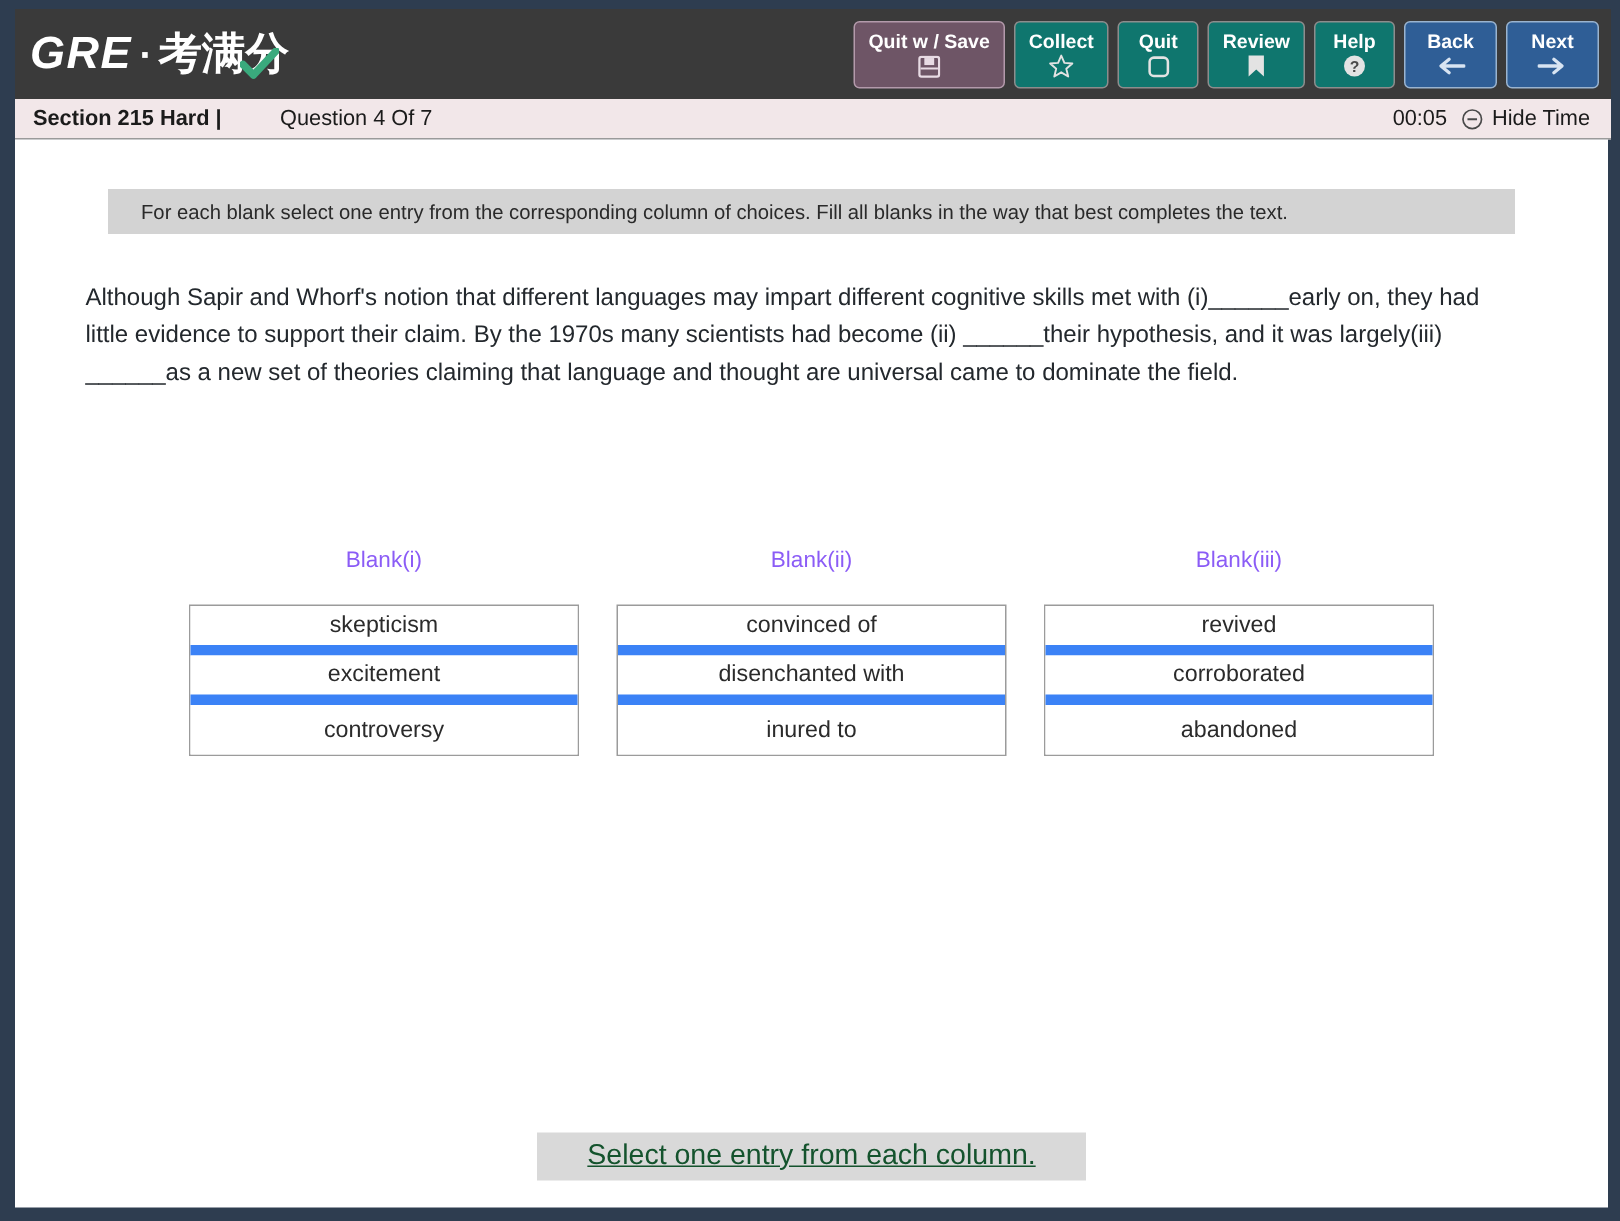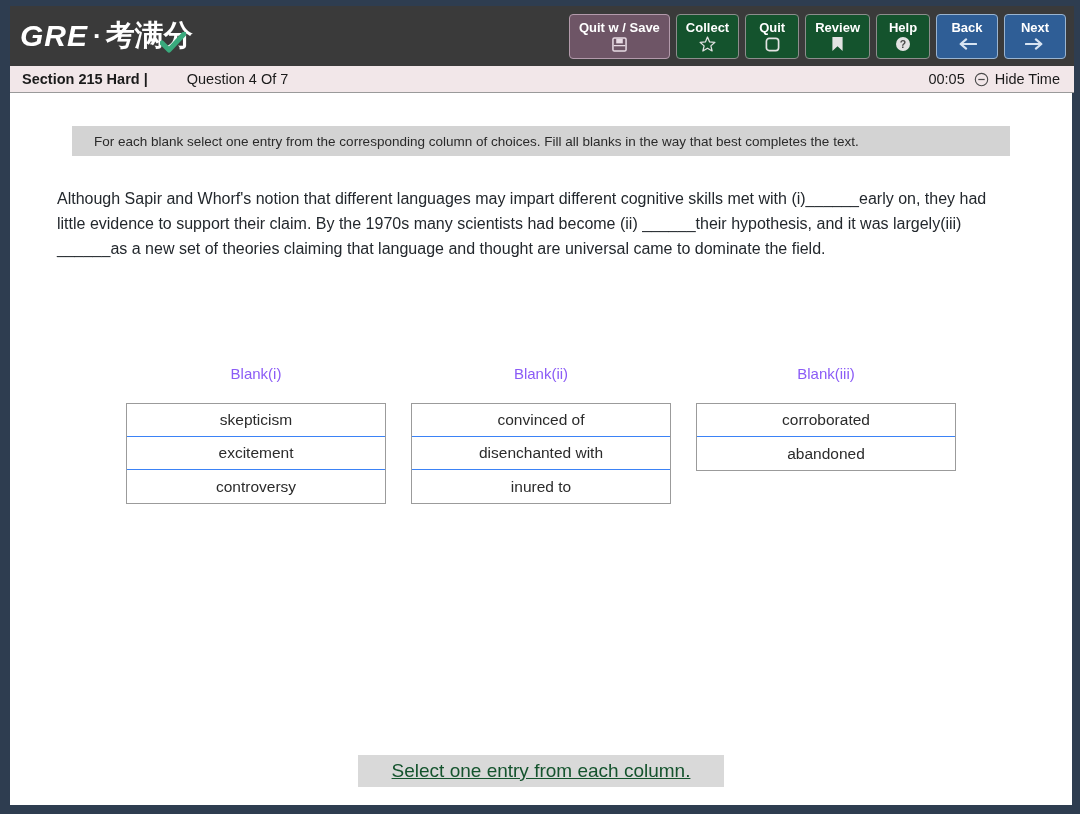--- a/index.html
+++ b/index.html
@@ -77,21 +77,21 @@
     position: absolute;
     right: 8px;
     top: 8px;
     display: flex;
     align-items: stretch;
     gap: 6px;
     height: 45px;
   }
 
   .tbtn {
-    background: #14532d;
+    background: #0f766e;
     border: 1px solid #8d8d8d;
     border-radius: 4px;
     color: #ffffff;
     display: flex;
     flex-direction: column;
     align-items: center;
     justify-content: center;
     padding: 3px 9px 4px 9px;
     min-width: 54px;
     cursor: pointer;
@@ -234,21 +234,21 @@
     background: #ffffff;
     box-sizing: border-box;
   }
   .option {
     height: 33px;
     display: flex;
     align-items: center;
     justify-content: center;
     font-size: 15.5px;
     color: #2b2b2b;
-    border-bottom: 1px solid #3b82f6;
+    border-bottom: 7px solid #3b82f6;
     cursor: pointer;
     box-sizing: border-box;
     background: #ffffff;
   }
   .option:last-child {
     border-bottom: none;
   }
 
   .bottom-hint {
     position: absolute;
@@ -397,20 +397,21 @@
         <div class="option-list">
           <div class="option">convinced of</div>
           <div class="option">disenchanted with</div>
           <div class="option">inured to</div>
         </div>
       </div>
 
       <div class="blank-col">
         <div class="blank-head">Blank(iii)</div>
         <div class="option-list">
+          <div class="option">revived</div>
           <div class="option">corroborated</div>
           <div class="option">abandoned</div>
         </div>
       </div>
 
     </div>
 
     <div class="bottom-hint">
       <div class="bottom-hint-inner">Select one entry from each column.</div>
     </div>

